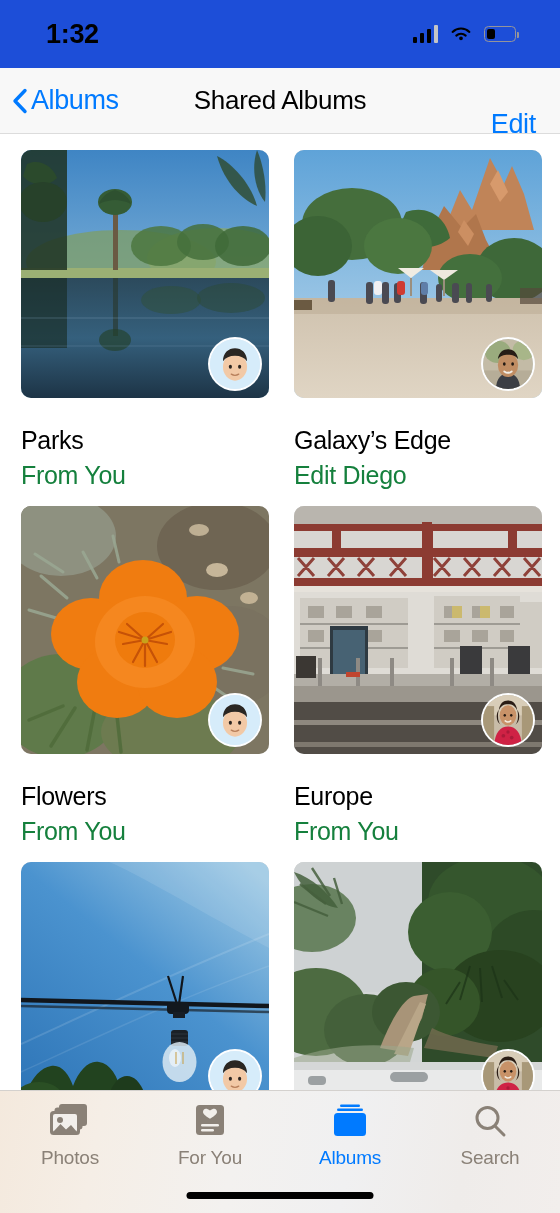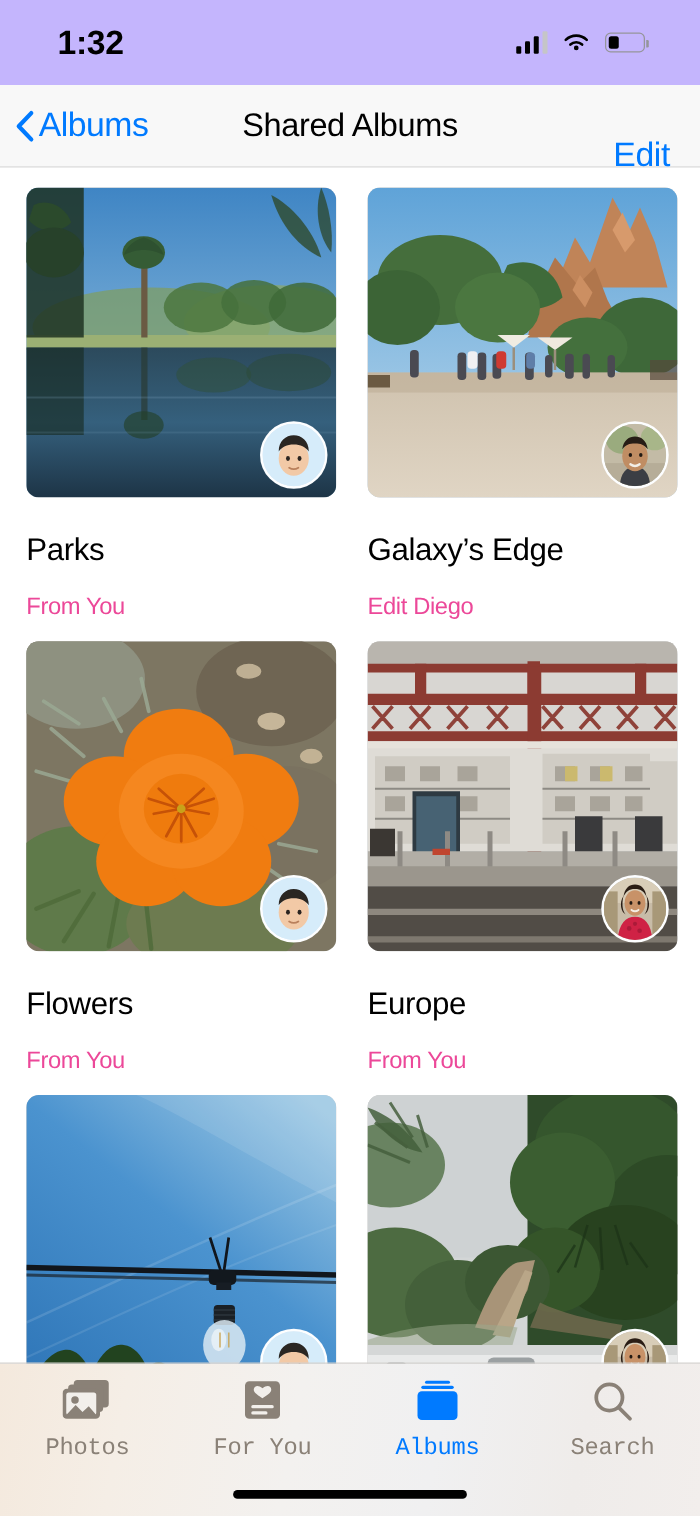--- a/index.html
+++ b/index.html
@@ -7,21 +7,21 @@
     width:560px; height:1213px;
     font-family:"Liberation Sans", sans-serif;
     background:#ffffff;
     overflow:hidden;
   }
   .phone { position:relative; width:560px; height:1213px; background:#fff; }
 
   
   .statusbar {
     position:absolute; top:0; left:0; width:560px; height:68px;
-    background:#c4b5fd;
+    background:#1d4ed8;
     display:flex; align-items:center; justify-content:space-between;
     padding:0 44px 0 46px;
   }
   .status-time { font-size:27px; font-weight:bold; color:#000; letter-spacing:-0.3px; }
   .status-right { display:flex; align-items:center; gap:11px; }
   .bars { display:flex; align-items:flex-end; gap:2.5px; height:18px; }
   .bars i { display:block; width:4.5px; background:#000; border-radius:1px; }
   .bars i:nth-child(1){ height:6px; }
   .bars i:nth-child(2){ height:10px; }
   .bars i:nth-child(3){ height:14px; }
@@ -71,30 +71,30 @@
     position:absolute; right:7px; bottom:7px; width:54px; height:54px;
     border-radius:50%; border:2.5px solid rgba(255,255,255,0.95);
     overflow:hidden; background:#d9eaf7;
   }
   .avatar svg { width:100%; height:100%; display:block; }
   .album-title {
     font-size:25px; color:#000; letter-spacing:-0.3px;
     margin-top:28px; white-space:nowrap;
   }
   .album-sub {
-    font-size:19px; color:#ec4899; letter-spacing:-0.3px;
-    margin-top:20px; margin-bottom:16px; white-space:nowrap;
+    font-size:25px; color:#15803d; letter-spacing:-0.3px;
+    margin-top:6px; margin-bottom:16px; white-space:nowrap;
   }
 
   
   .tabbar {
     position:absolute; bottom:0; left:0; width:560px; height:123px;
     background:linear-gradient(100deg,#f4e9dd 0%,#f5eee6 18%,#f3f1ef 42%,#f0f0f1 62%,#efecea 82%,#f2eeec 100%);
     border-top:1px solid #d4d1ce;
-    display:flex; align-items:flex-start; padding-top:10px;font-family:Liberation Mono, monospace;
+    display:flex; align-items:flex-start; padding-top:10px;
   }
   .tab { flex:1; display:flex; flex-direction:column; align-items:center; gap:6px; cursor:pointer; }
   .tab .ticon { height:40px; display:flex; align-items:center; justify-content:center; }
   .tab .tlabel { font-size:19px; color:#8a8177; letter-spacing:-0.2px; }
   .tab.active .tlabel { color:#007aff; }
   .home-indicator {
     position:absolute; bottom:14px; left:50%; transform:translateX(-50%);
     width:187px; height:7px; background:#000; border-radius:4px;
   }
 </style>

